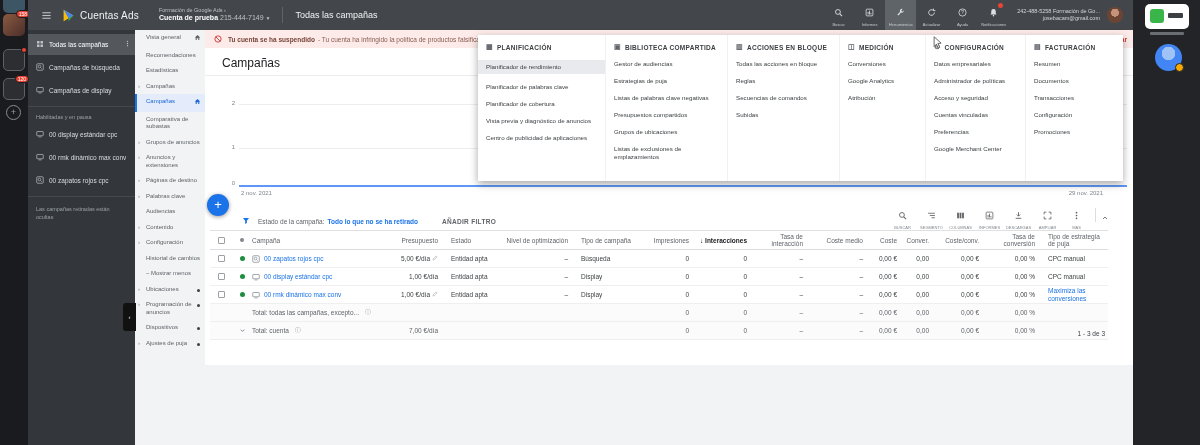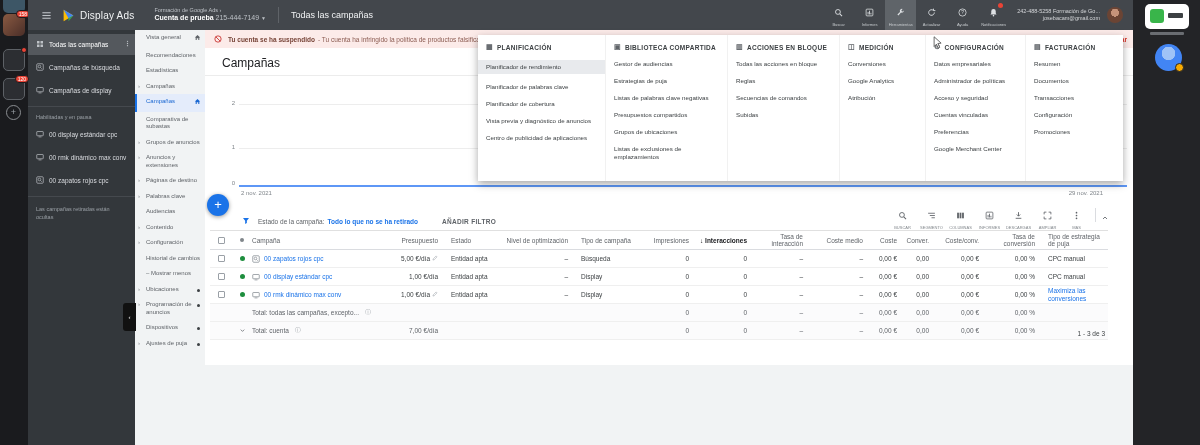--- a/index.html
+++ b/index.html
@@ -184,21 +184,21 @@
             <line x1="2" y1="12" x2="14" y2="12"></line>
           </g>
         </svg>
       </span>
     <span class="tb-logo">
       <svg viewBox="0 0 16 16">
           <path d="M2 1l12 7-12 7z" fill="#fbbc04"></path>
           <path d="M2 1l12 7-6 3.5z" fill="#4285f4"></path>
           <path d="M8 11.5L14 8v0L8 15z" fill="#34a853"></path>
         </svg>
-      <span class="tb-product">Display Ads</span>
+      <span class="tb-product">Cuentas Ads</span>
     </span>
     <span class="tb-account">
       <div class="tb-acc-top"><span>Formación de Google Ads</span> ›</div>
       <div class="tb-acc-bottom"><b>Cuenta de prueba</b> <span class="tb-acc-id">215-444-7149</span> <span class="tb-caret">▼</span></div>
     </span>
     <span class="tb-divider"></span>
     <span class="tb-title">Todas las campañas</span>
     <span class="tb-spacer"></span>
     <span id="tbIcons" style="display:flex;height:30px;">
         <span class="tb-iconbtn">

